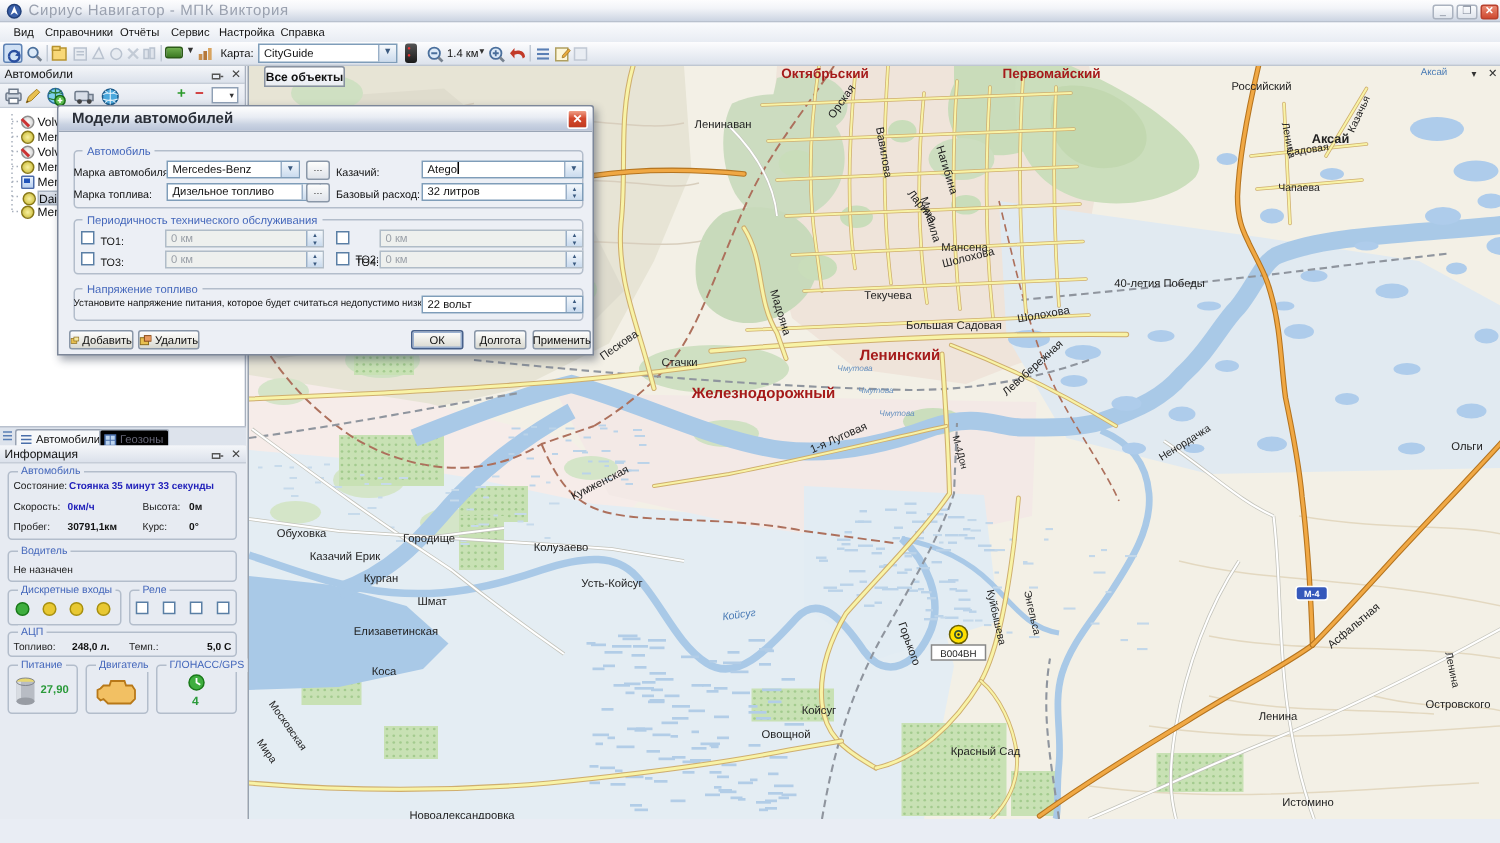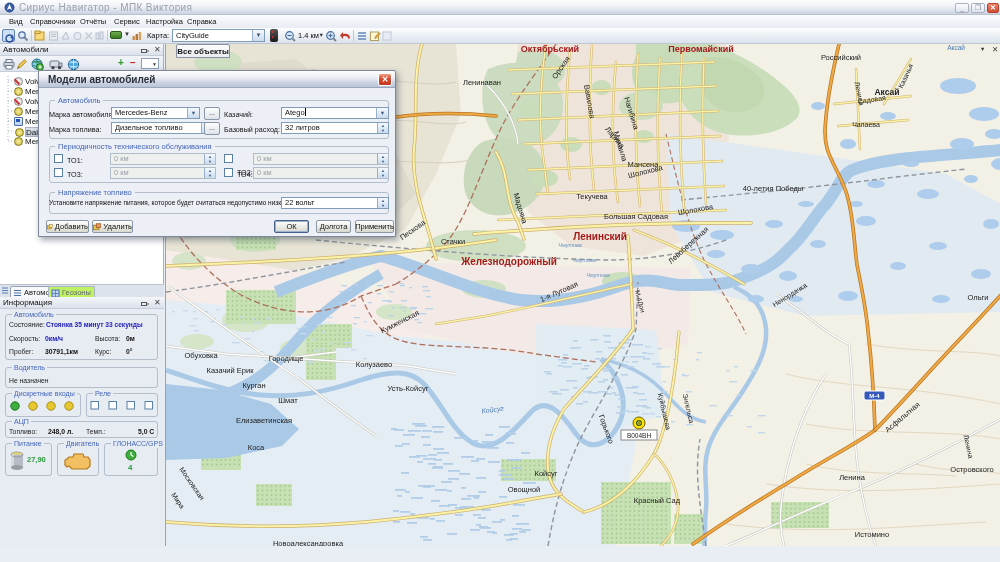--- a/index.html
+++ b/index.html
@@ -1543,21 +1543,21 @@
         <line x1="1" y1="1" x2="7" y2="1" stroke="#5a7fb5"></line>
         <line x1="1" y1="3.5" x2="7" y2="3.5" stroke="#5a7fb5"></line>
         <line x1="1" y1="6" x2="7" y2="6" stroke="#5a7fb5"></line>
       </svg>
     <div class="btab" style="left:10px;background:#f6f8fa;color:#111">
       <svg style="position:absolute;left:2px;top:2px" width="9" height="9" viewBox="0 0 9 9">
           <line x1="1" y1="1.5" x2="8" y2="1.5" stroke="#4a6faa"></line>
           <line x1="1" y1="4" x2="8" y2="4" stroke="#4a6faa"></line>
           <line x1="1" y1="6.5" x2="8" y2="6.5" stroke="#4a6faa"></line>
         </svg>Автомобили</div>
-    <div class="btab" style="left:48px;background:#bef264;color:#667;border-color:#aab4c2">
+    <div class="btab" style="left:66px;background:#000000;color:#667;border-color:#aab4c2">
       <svg style="position:absolute;left:2px;top:2px" width="9" height="9" viewBox="0 0 9 9">
           <rect x="1" y="1" width="7" height="7" fill="#bcd4ee" stroke="#4a6faa"></rect>
           <path d="M1 4.5 L8 4.5 M4.5 1 L4.5 8" stroke="#4a6faa" stroke-width=".7"></path>
         </svg>Геозоны</div>
   </div>
 
   <div class="abs" id="infopanel">
     <div class="phead" style="top:0;left:0;width:164px">Информация<svg class="pinx" style="left:141px;top:3px" width="8" height="8">
           <rect x="0.5" y="2.5" width="5" height="3" fill="#e9edf4" stroke="#555"></rect>
           <line x1="6" y1="4" x2="8" y2="4" stroke="#555"></line>

